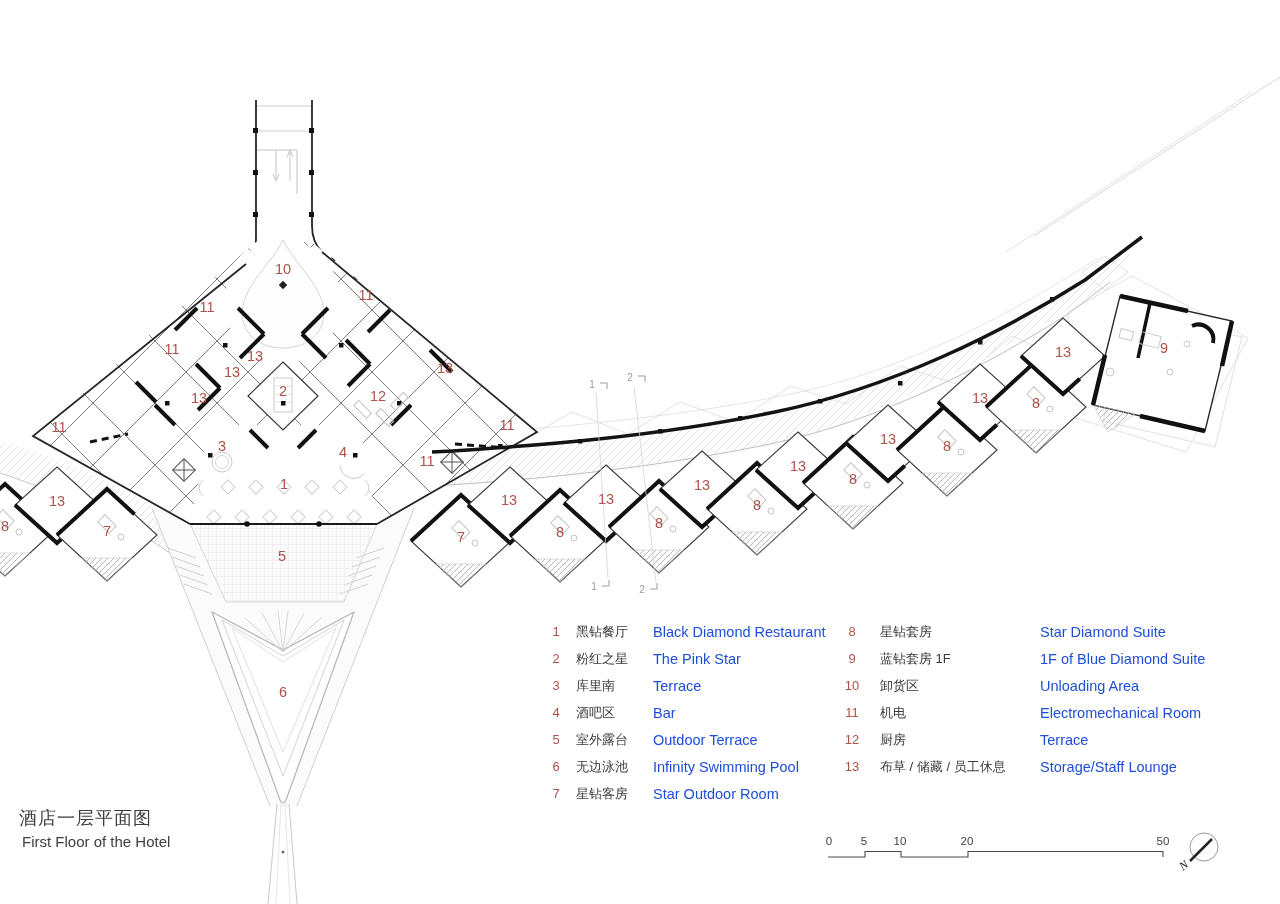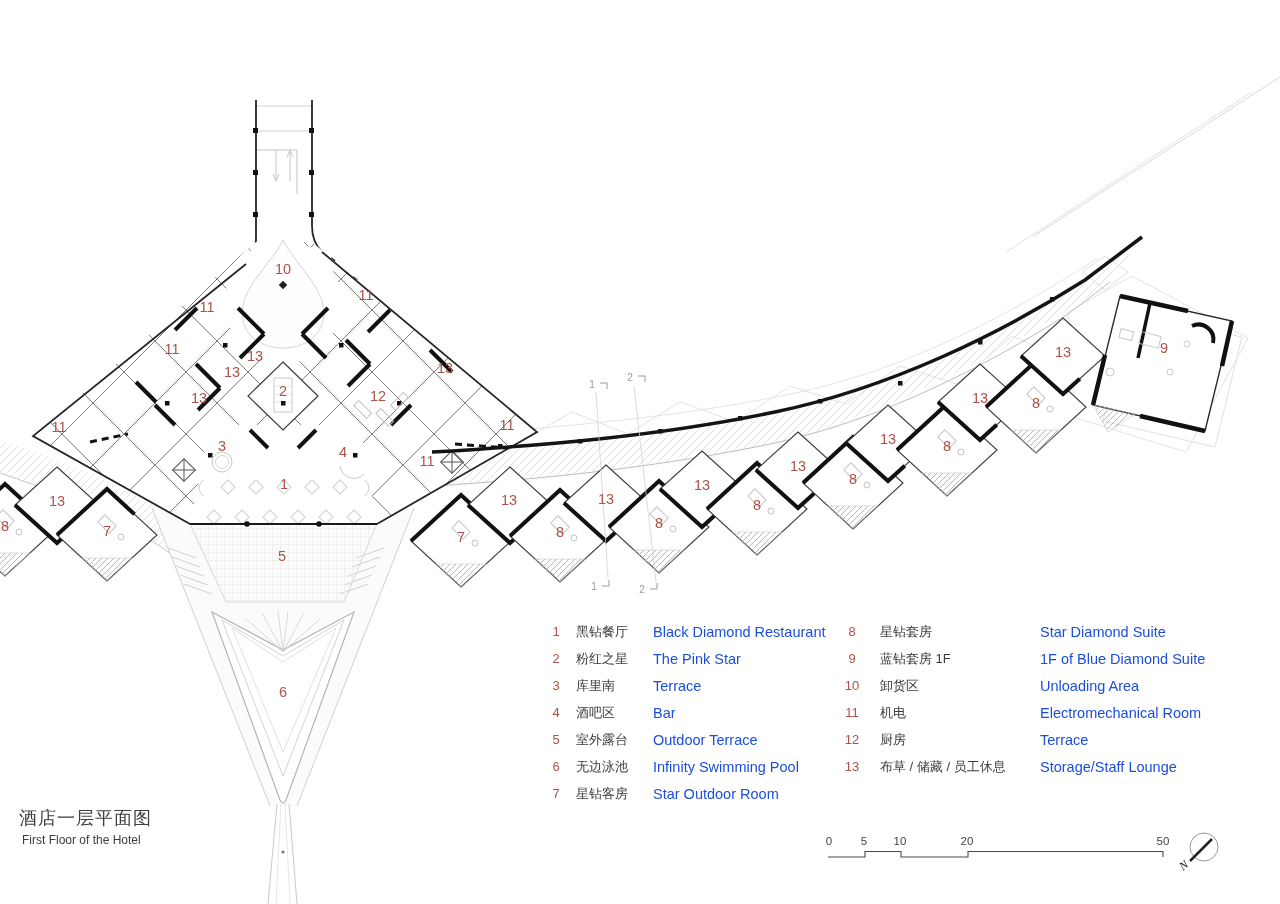--- a/index.html
+++ b/index.html
@@ -11,21 +11,21 @@
   .scale-num{fill:#3f3f3f;font-size:11.5px;font-family:"Liberation Sans",sans-serif;text-anchor:middle;}
   .north-n{fill:#222;font-size:12px;font-style:italic;font-family:"Liberation Serif",serif;}
   
   .lg-row{position:absolute;height:20px;white-space:nowrap;}
   .lg-num{position:absolute;left:0;width:20px;text-align:center;color:#ac5248;font-size:13px;line-height:20px;}
   .lg-zh{position:absolute;color:#3a3a3a;font-size:13px;line-height:20px;}
   .lg-en{position:absolute;color:#1d4ed8;font-size:14.5px;line-height:20px;}
   .c1 .lg-zh{left:30px;} .c1 .lg-en{left:107px;}
   .c2 .lg-zh{left:38px;} .c2 .lg-en{left:198px;}
   #title-zh{position:absolute;left:19px;top:806px;font-size:18px;color:#3d3d3d;letter-spacing:1px;}
-  #title-en{position:absolute;left:22px;top:833px;font-size:12px;color:#3d3d3d;}
+  #title-en{position:absolute;left:22px;top:833px;font-size:15px;color:#3d3d3d;}
 </style>
 </head>
 <body>
 
 <div id="page">
 
 <svg id="plan-svg" viewBox="0 0 1280 904">
   <defs>
     <pattern id="diagGrid" width="62" height="62" patternUnits="userSpaceOnUse">
       <path d="M0,0 L62,62 M62,0 L0,62" stroke="#6e6e6e" stroke-width="1" fill="none"></path>

